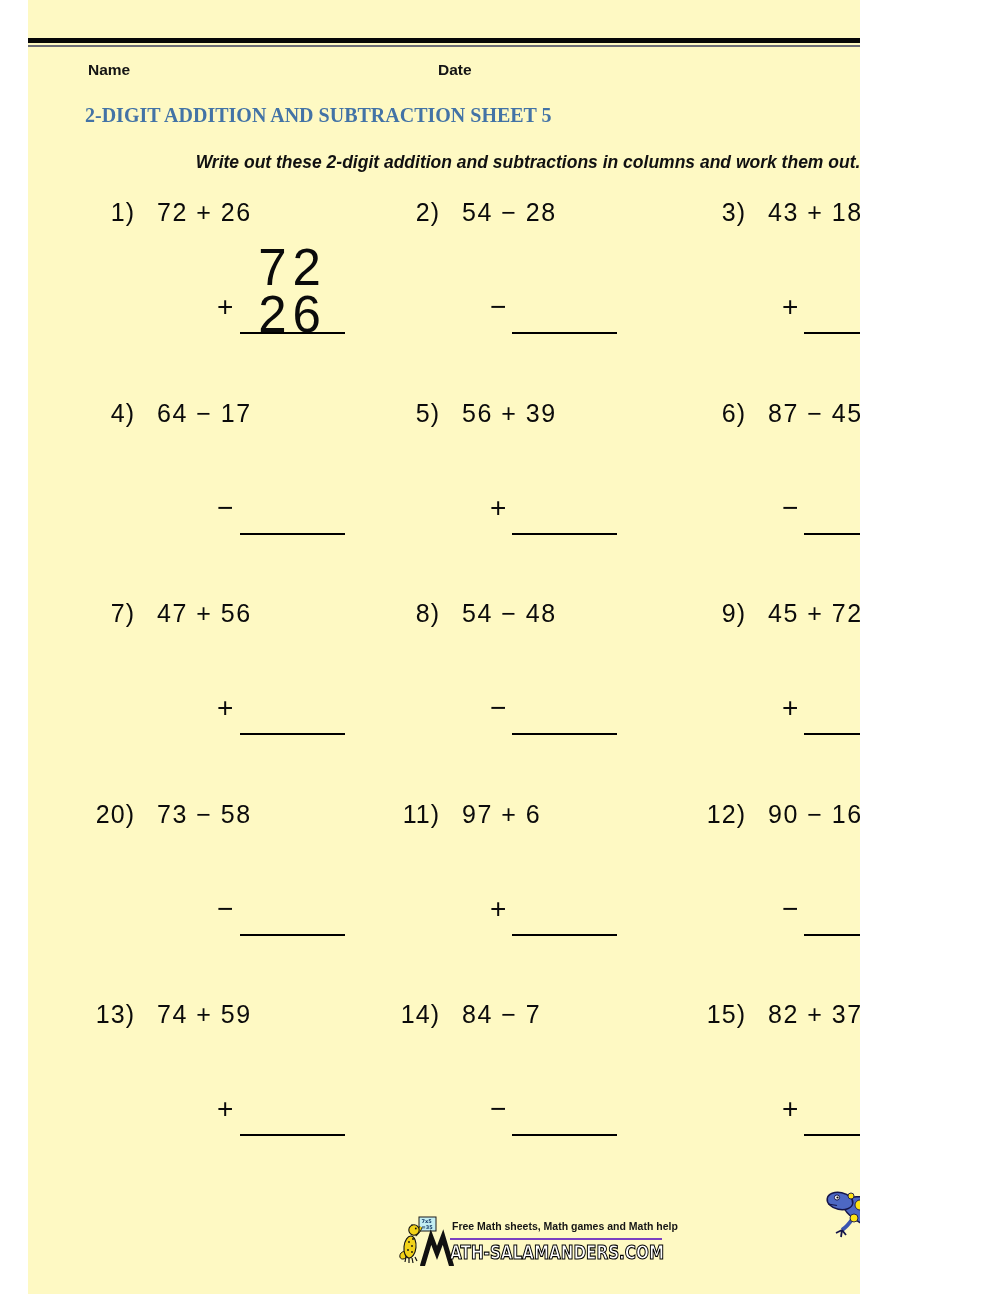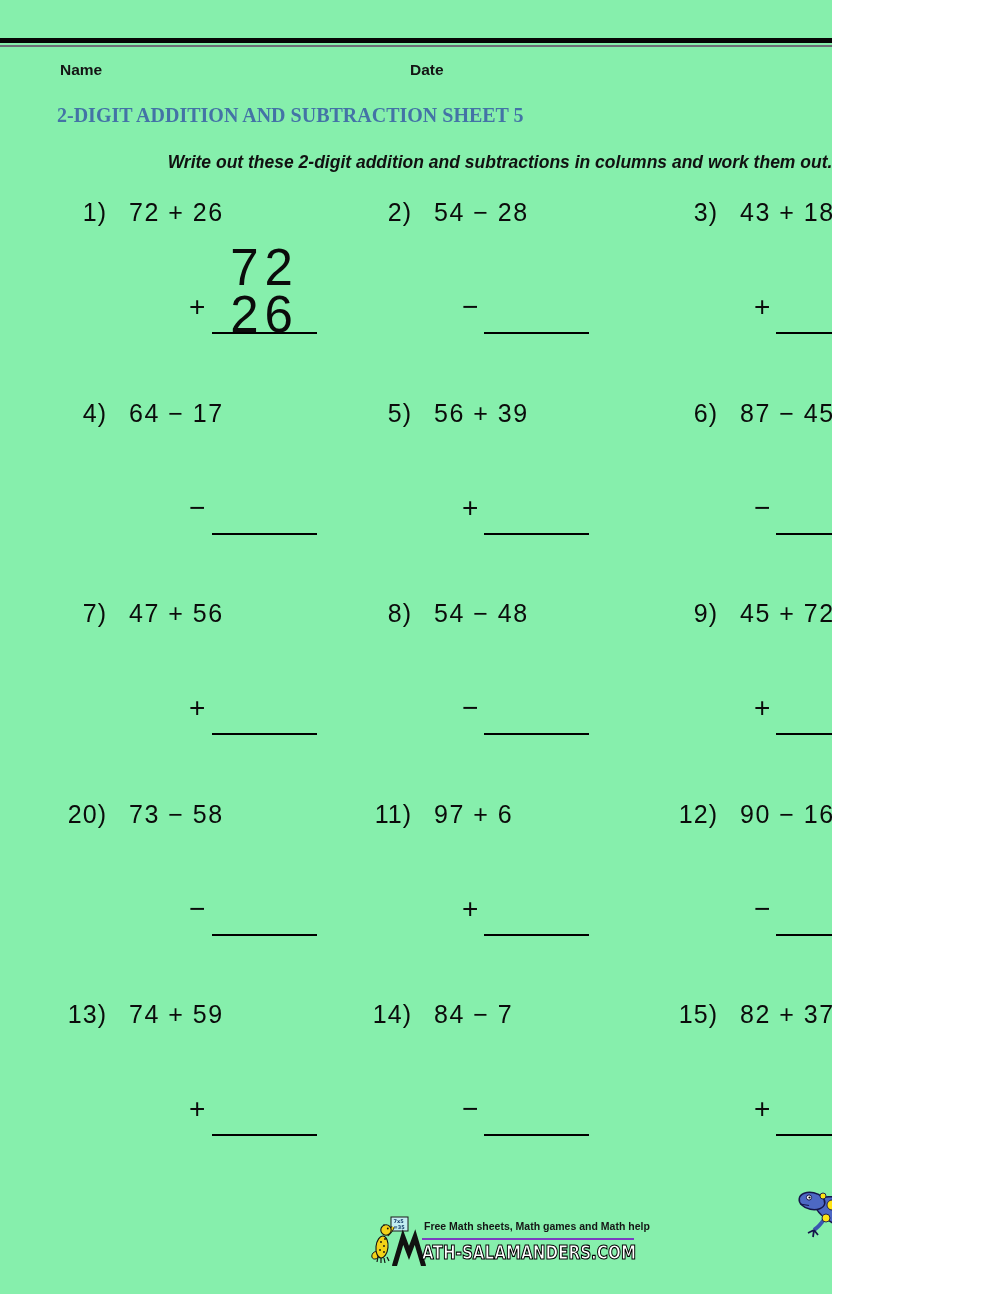--- a/index.html
+++ b/index.html
@@ -1,17 +1,17 @@
 <!DOCTYPE html>
 <html><head>
 <meta charset="utf-8">
 <style>
   html,body{margin:0;padding:0;}
   body{width:1000px;height:1294px;background:#ffffff;font-family:"Liberation Sans",sans-serif;}
-  .page{position:relative;width:832px;height:1294px;background:#86efac;overflow:hidden;}
+  .page{position:relative;width:832px;height:1294px;background:#fef9c3;overflow:hidden;margin-left:28px;}
 
   
   .top-rule{position:absolute;top:38px;left:0;width:1000px;}
   .top-rule .t1{height:5px;background:#060606;}
   .top-rule .t2{height:2px;background:transparent;}
   .top-rule .t3{height:1.5px;background:#6e6e78;}
 
   .name-label{position:absolute;left:60px;top:61px;font-size:15.5px;font-weight:600;color:#141414;}
   .date-label{position:absolute;left:410px;top:61px;font-size:15.5px;font-weight:600;color:#141414;}
 

